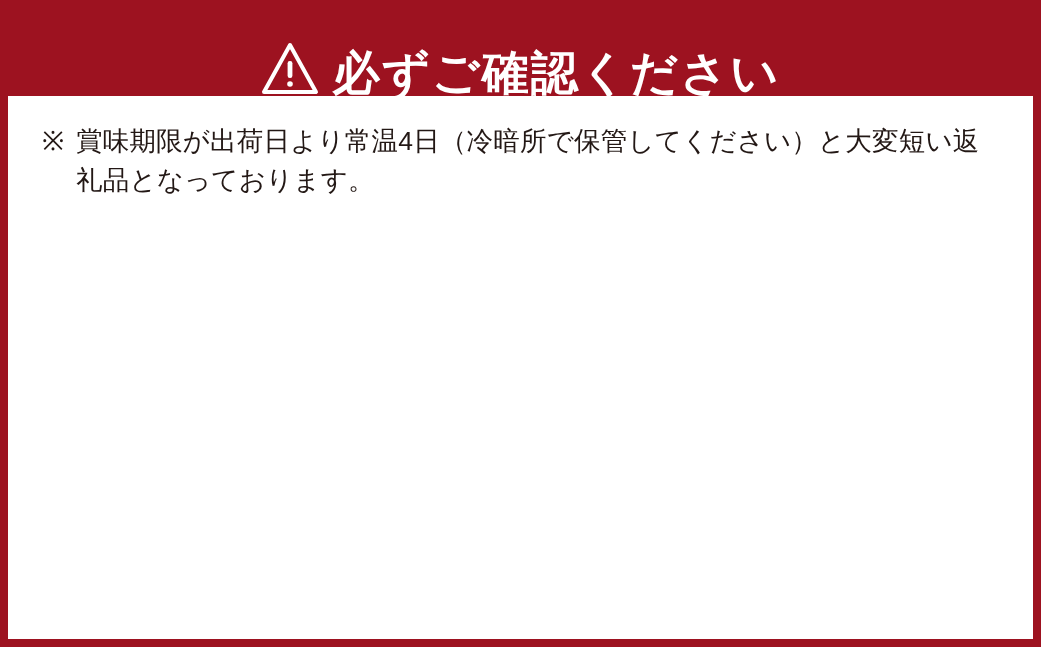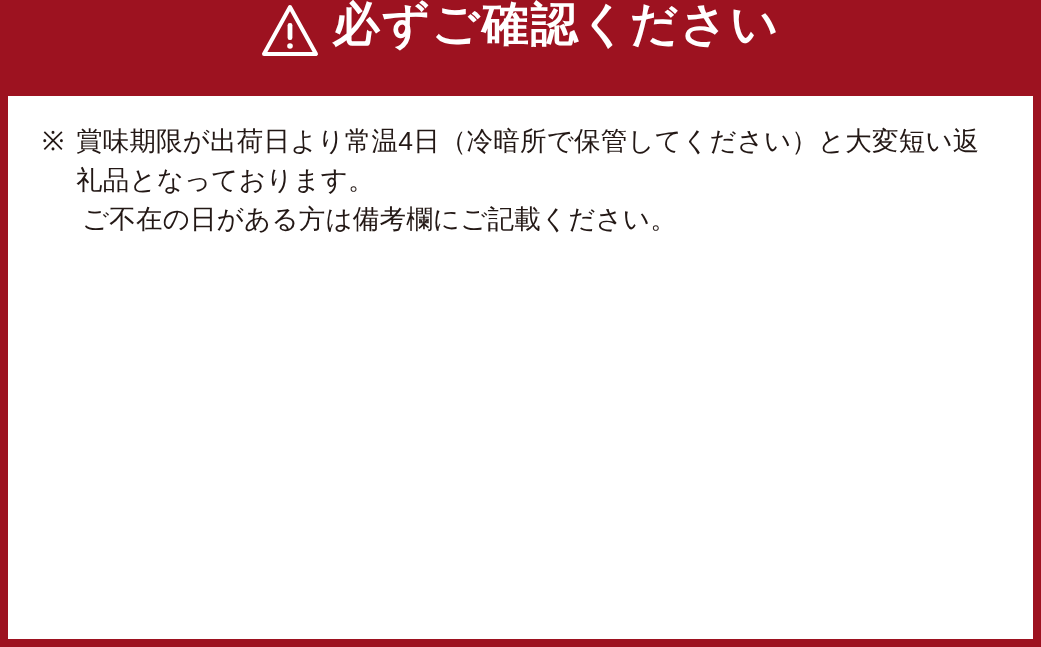--- a/index.html
+++ b/index.html
@@ -16,21 +16,21 @@
     position: relative;
     width: 1041px;
     height: 647px;
     box-sizing: border-box;
     background: #9d1220;
     padding: 0;
   }
   .notice-header {
     height: 96px;
     display: flex;
-    align-items: flex-start;
+    align-items: flex-end;
     justify-content: center;
     gap: 14px;
     background: #9d1220;
   }
   .warn-icon {
     display: block;
     width: 58px;
     height: 54px;
     flex: 0 0 auto;
     margin-top: 4px;
@@ -92,21 +92,20 @@
     </svg>
     <div class="notice-title">必ずご確認ください</div>
   </div>
 
   <div class="notice-body">
     <ul class="note-list">
 
 
       <li class="note-item">
         <span class="marker">※</span><span>賞味期限が出荷日より常温4日（冷暗所で保管してください）と大変短い返礼品となっております。</span>
-        <span class="sub-line">ご不在の日がある方は備考欄にご記載ください。</span>
       </li>
 
 
 
     </ul>
   </div>
 
 </div>
 
 </body></html>

